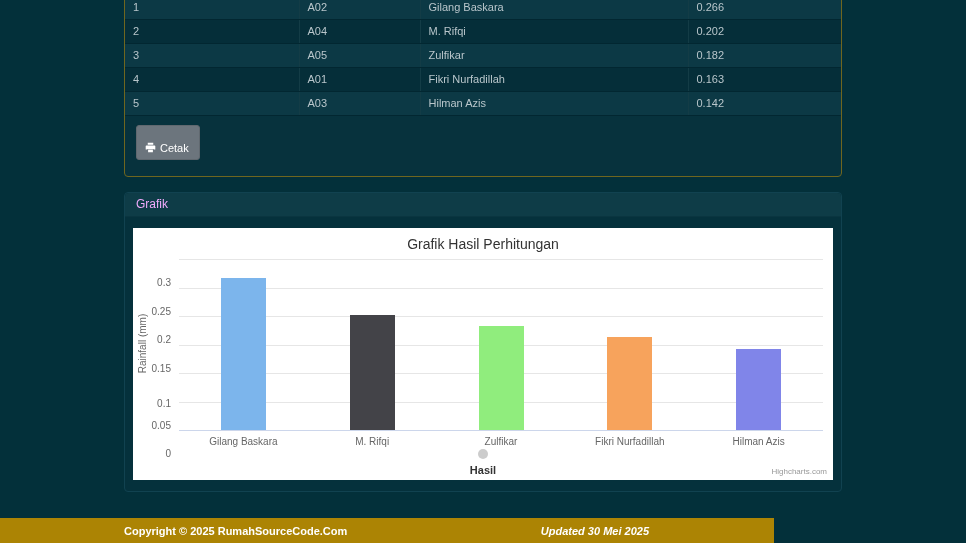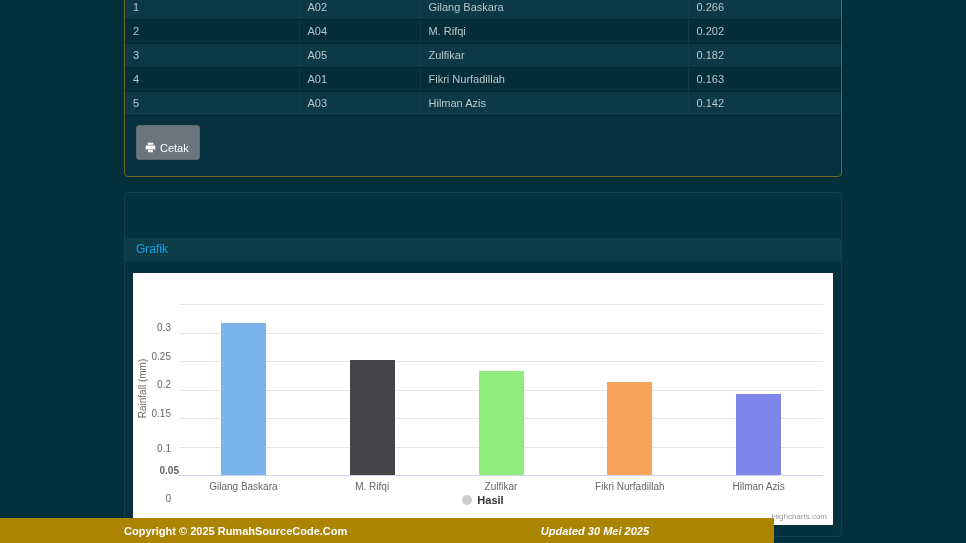--- a/index.html
+++ b/index.html
@@ -46,25 +46,24 @@
   }
   .btn-print svg { display:block; }
 
   
   .chart-panel {
     position:absolute; top:192px; left:124px; width:718px;
     border:1px solid #114250; border-radius:4px;
     background:#05313c;
   }
   .chart-panel-header {
-    background:#0e3c47; color:#0ea5e9;
+    background:#0e3c47; color:#f0abfc;
     font-size:12px; padding:4px 11px 5px 11px;
     border-bottom:1px solid #0a3540;
     border-radius:4px 4px 0 0;
-    margin-top:45px;
   }
   .chart-panel-body { padding:11px 8px; }
 
   .chart {
     position:relative; width:700px; height:252px; background:#fff;
     overflow:hidden;
   }
   .chart-title {
     position:absolute; top:8px; left:0; width:100%;
     text-align:center; font-size:14px; color:#333333;
@@ -80,21 +79,21 @@
     position:absolute; width:34px; text-align:right;
     font-size:10px; color:#666666;margin-top:24px;
   }
   .chart-bar { position:absolute; z-index:2; }
   .xlabel {
     position:absolute; width:120px; text-align:center;
     font-size:10px; color:#666666;
   }
   .legend {
     position:absolute; top:221px; left:0; width:100%;
-    display:flex; justify-content:center; align-items:center; gap:5px;
+    display:flex; justify-content:center; align-items:center; gap:5px;flex-direction:column;
   }
   .legend-marker { width:10px; height:10px; border-radius:50%; background:#cccccc; }
   .legend-label { font-size:11px; font-weight:bold; color:#333333; }
   .credits {
     position:absolute; right:6px; bottom:4px;
     font-size:8px; color:#999999; text-decoration:none; cursor:pointer;
   }
 
   
   .footer {
@@ -163,26 +162,27 @@
     </button>
   </div>
 </div>
 
 <div class="chart-panel">
   <div class="chart-panel-header">
     <span>Grafik</span>
   </div>
   <div class="chart-panel-body">
     <div class="chart">
+      <div class="chart-title">Grafik Hasil Perhitungan</div>
       <div class="y-axis-title">Rainfall (mm)</div>
       <div>
           <div class="gridline axisline" style="top: 202px; left: 46px; width: 644px;"></div>
           <div class="ytick" style="top: 196px; left: 4px;">0</div>
           <div class="gridline" style="top: 173.5px; left: 46px; width: 644px;"></div>
-          <div class="ytick" style="top: 167.5px; left: 12px; font-weight: bold;">0.05</div>
+          <div class="ytick" style="top: 167.5px; left: 4px;">0.05</div>
           <div class="gridline" style="top: 145px; left: 46px; width: 644px;"></div>
           <div class="ytick" style="top: 146px; left: 4px;">0.1</div>
           <div class="gridline" style="top: 116.5px; left: 46px; width: 644px;"></div>
           <div class="ytick" style="top: 110.5px; left: 4px;">0.15</div>
           <div class="gridline" style="top: 88px; left: 46px; width: 644px;"></div>
           <div class="ytick" style="top: 82px; left: 4px;">0.2</div>
           <div class="gridline" style="top: 59.5px; left: 46px; width: 644px;"></div>
           <div class="ytick" style="top: 53.5px; left: 4px;">0.25</div>
           <div class="gridline" style="top: 31px; left: 46px; width: 644px;"></div>
           <div class="ytick" style="top: 25px; left: 4px;">0.3</div>

